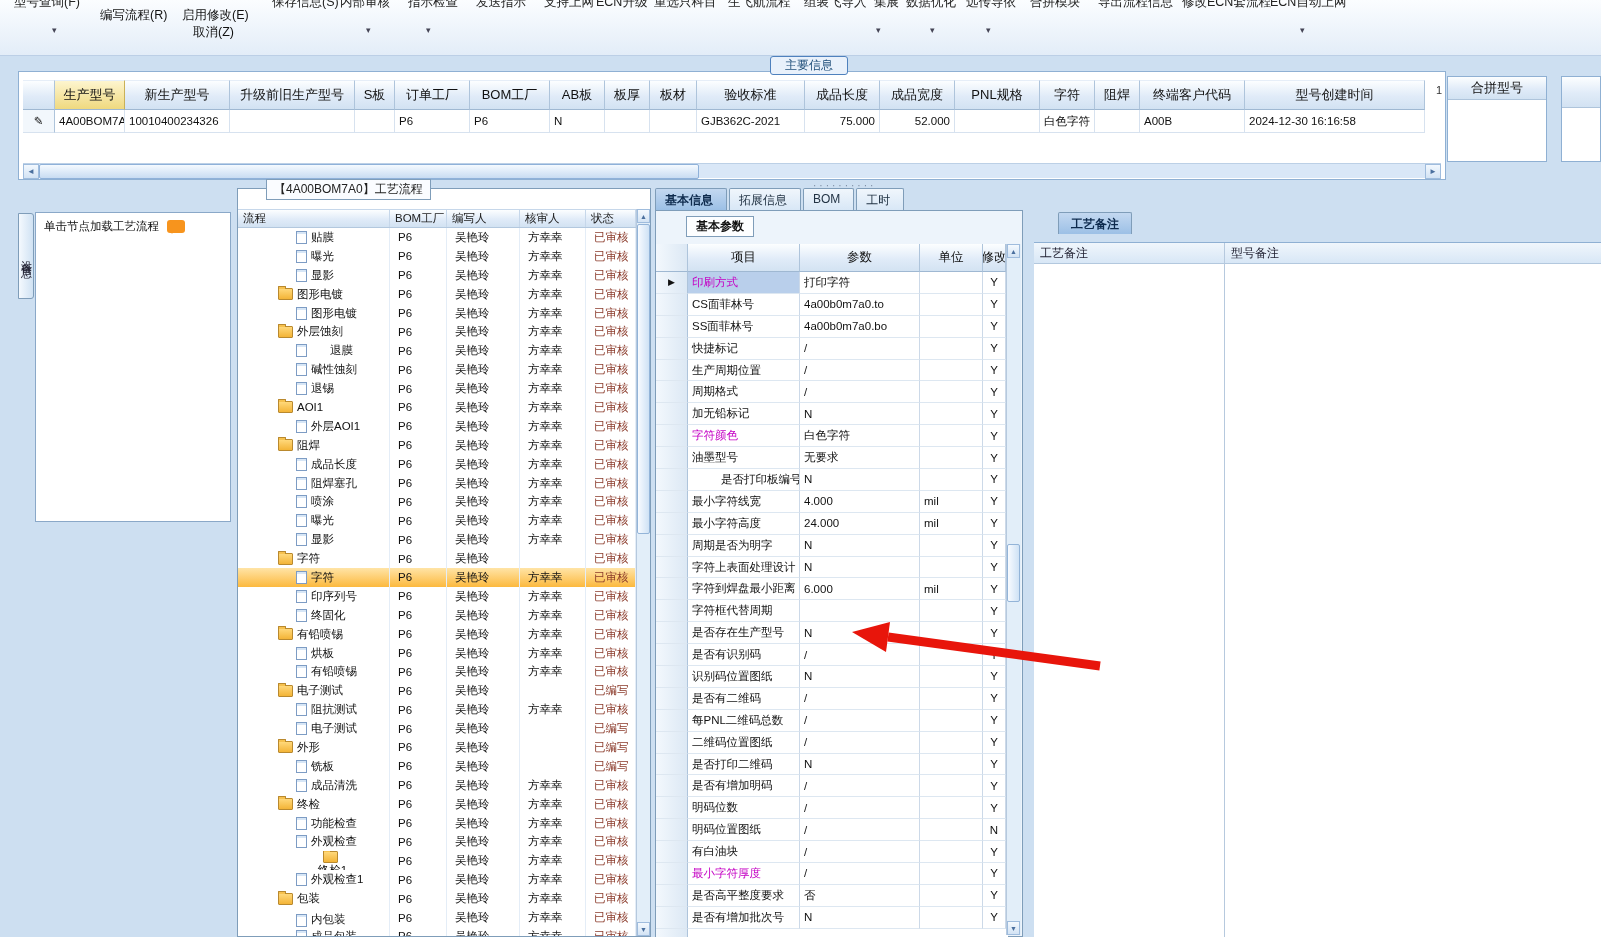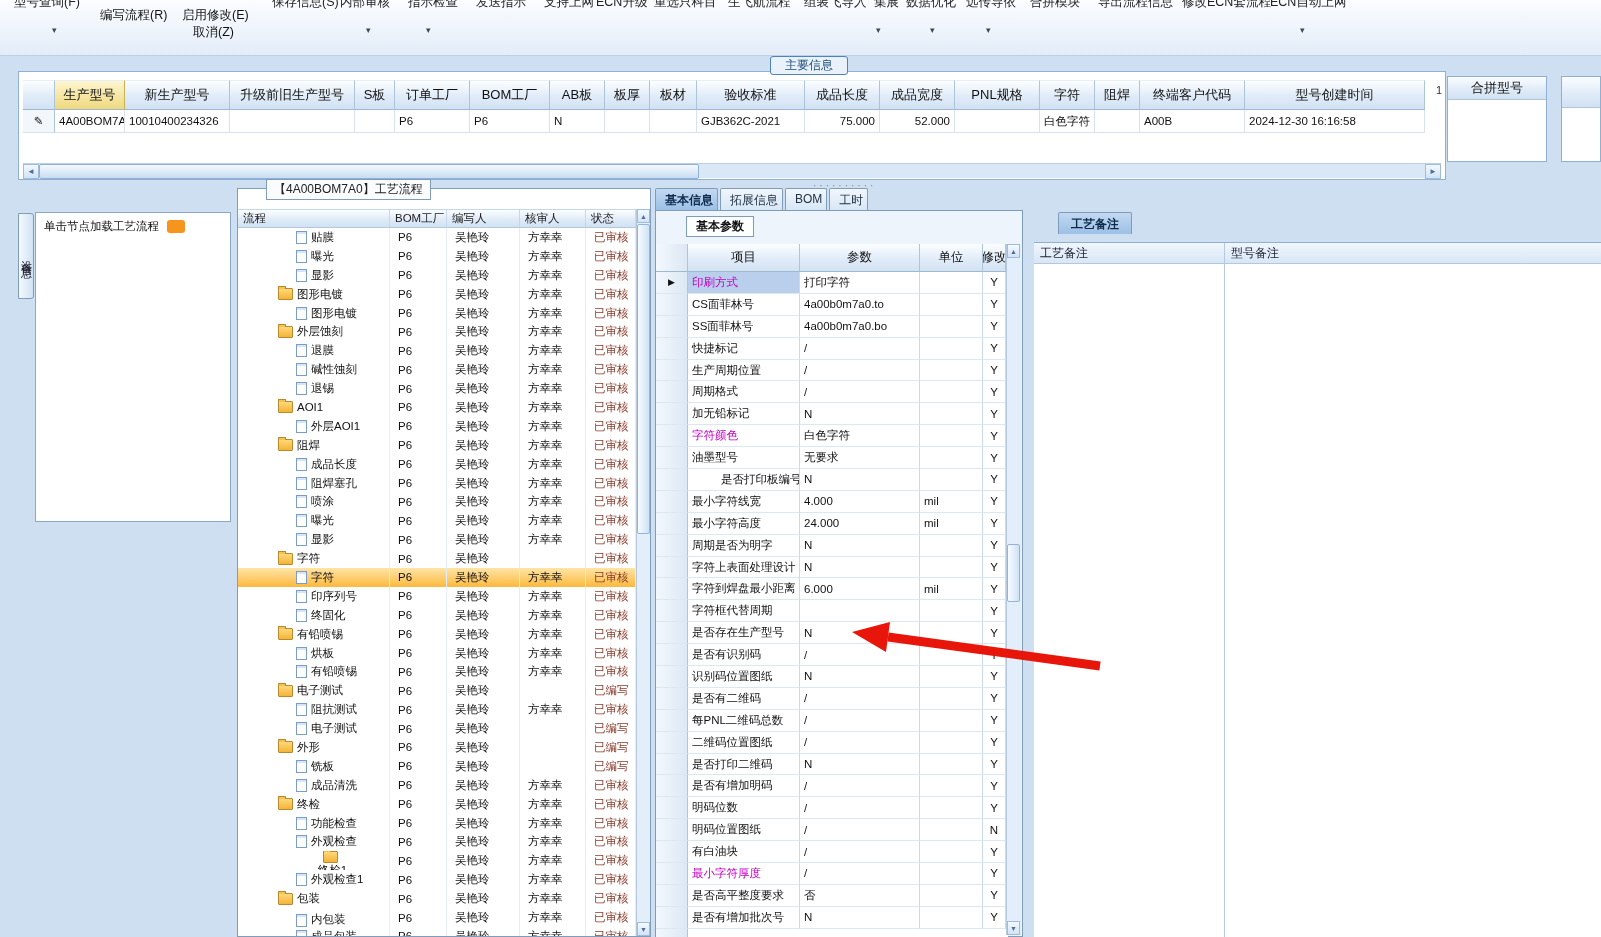--- a/index.html
+++ b/index.html
@@ -86,21 +86,21 @@
   .varrow{position:absolute;left:0;width:13px;height:14px;background:linear-gradient(#f4f9fe,#d3e3f4);
           border:1px solid #9fbcdd;box-sizing:border-box;font-size:7px;color:#4a6f9e;
           display:flex;align-items:center;justify-content:center;}
   .vthumb{position:absolute;left:0;width:13px;background:linear-gradient(90deg,#f8fbff,#cfe2f5);
           border:1px solid #93b4d8;box-sizing:border-box;border-radius:2px;}
 
   
   .param-panel{position:absolute;left:655px;top:188px;width:368px;height:749px;box-sizing:border-box;}
   .dots{position:absolute;left:158px;top:-8px;font-size:10px;color:#7a8aa0;letter-spacing:3px;}
   .ptabs{position:absolute;left:0;top:0;height:22px;display:flex;gap:2px;}
-  .ptab{box-sizing:border-box;padding:3px 4px 0 9px;font-size:12px;color:#234;height:22px;
+  .ptab{box-sizing:border-box;padding:3px 13px 0 9px;font-size:12px;color:#234;height:22px;
         border:1px solid #7f9db9;border-bottom:none;border-radius:2px 2px 0 0;
         background:linear-gradient(#f0f6fc,#d8e7f6);white-space:nowrap;}
   .ptab.active{background:linear-gradient(#c3d8f0,#9cc0e6);font-weight:bold;color:#0d2a4d;}
   .pbody{position:absolute;left:0;top:22px;right:0;bottom:0;background:#edf4fb;
          border:1px solid #7f9db9;box-sizing:border-box;}
   .sub-tab{position:absolute;left:30px;top:5px;padding:1px 9px;font-size:12px;font-weight:bold;
            background:#fdfeff;border:1px solid #7f9db9;color:#111;}
   .ptable{position:absolute;left:0;top:33px;width:352px;background:#fff;}
   .phd{display:flex;height:28px;}
   .pcell{box-sizing:border-box;border-right:1px solid #aec4db;border-bottom:1px solid #9fb8d2;
@@ -301,21 +301,21 @@
           <div class="tcell tname" style="width: 152px; padding-left: 40px;">
             <span class="ficon"></span>
             <span>外层蚀刻</span>
           </div>
           <div class="tcell" style="width: 57px; padding-left: 8px;">P6</div>
           <div class="tcell" style="width: 73px; padding-left: 8px;">吴艳玲</div>
           <div class="tcell" style="width: 66px; padding-left: 8px;">方幸幸</div>
           <div class="tcell status" style="width: 50px; padding-left: 8px;">已审核</div>
         </div>
         <div class="tree-row">
-          <div class="tcell tname" style="width: 152px; padding-left: 58px;">
+          <div class="tcell tname" style="width: 152px; padding-left: 58px; gap: 19px;">
             <span class="licon"></span>
             <span>退膜</span>
           </div>
           <div class="tcell" style="width: 57px; padding-left: 8px;">P6</div>
           <div class="tcell" style="width: 73px; padding-left: 8px;">吴艳玲</div>
           <div class="tcell" style="width: 66px; padding-left: 8px;">方幸幸</div>
           <div class="tcell status" style="width: 50px; padding-left: 8px;">已审核</div>
         </div>
         <div class="tree-row">
           <div class="tcell tname" style="width: 152px; padding-left: 58px;">

